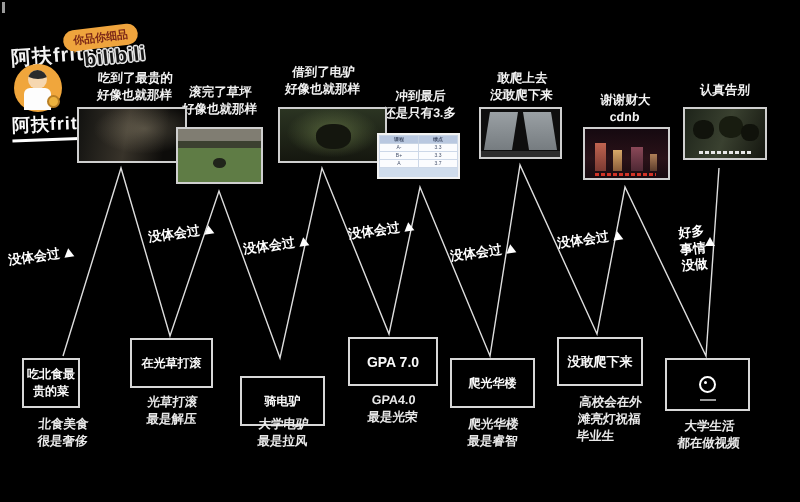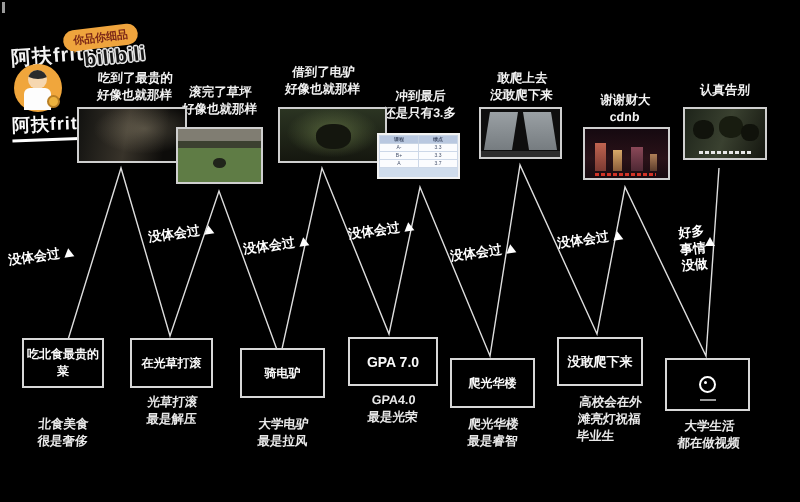--- a/index.html
+++ b/index.html
@@ -219,27 +219,27 @@
     <span>没体会过</span>
     <span class="tri"></span>
   </div>
   <div class="zfinal" style="left:680px;top:224px;">
     <span>好多</span>
     <span>事情</span>
     <span>没做</span>
   </div>
   <div class="tri" style="position:absolute;left:705px;top:237px;"></div>
 
-  <div class="vbox" style="left:22px;top:338px;width:82px;height:50px;">
+  <div class="vbox" style="left:22px;top:358px;width:58px;height:50px;">
     <span>吃北食最贵的菜</span>
   </div>
   <div class="vbox" style="left:130px;top:338px;width:83px;height:50px;">
     <span>在光草打滚</span>
   </div>
-  <div class="vbox" style="left:240px;top:348px;width:85px;height:50px;">
+  <div class="vbox" style="left:240px;top:376px;width:85px;height:50px;">
     <span>骑电驴</span>
   </div>
   <div class="vbox" style="left:348px;top:337px;width:90px;height:49px;font-size:14px;">
     <span>GPA 7.0</span>
   </div>
   <div class="vbox" style="left:450px;top:358px;width:85px;height:50px;">
     <span>爬光华楼</span>
   </div>
   <div class="vbox" style="left:557px;top:337px;width:86px;height:49px;font-size:13px;">
     <span>没敢爬下来</span>

